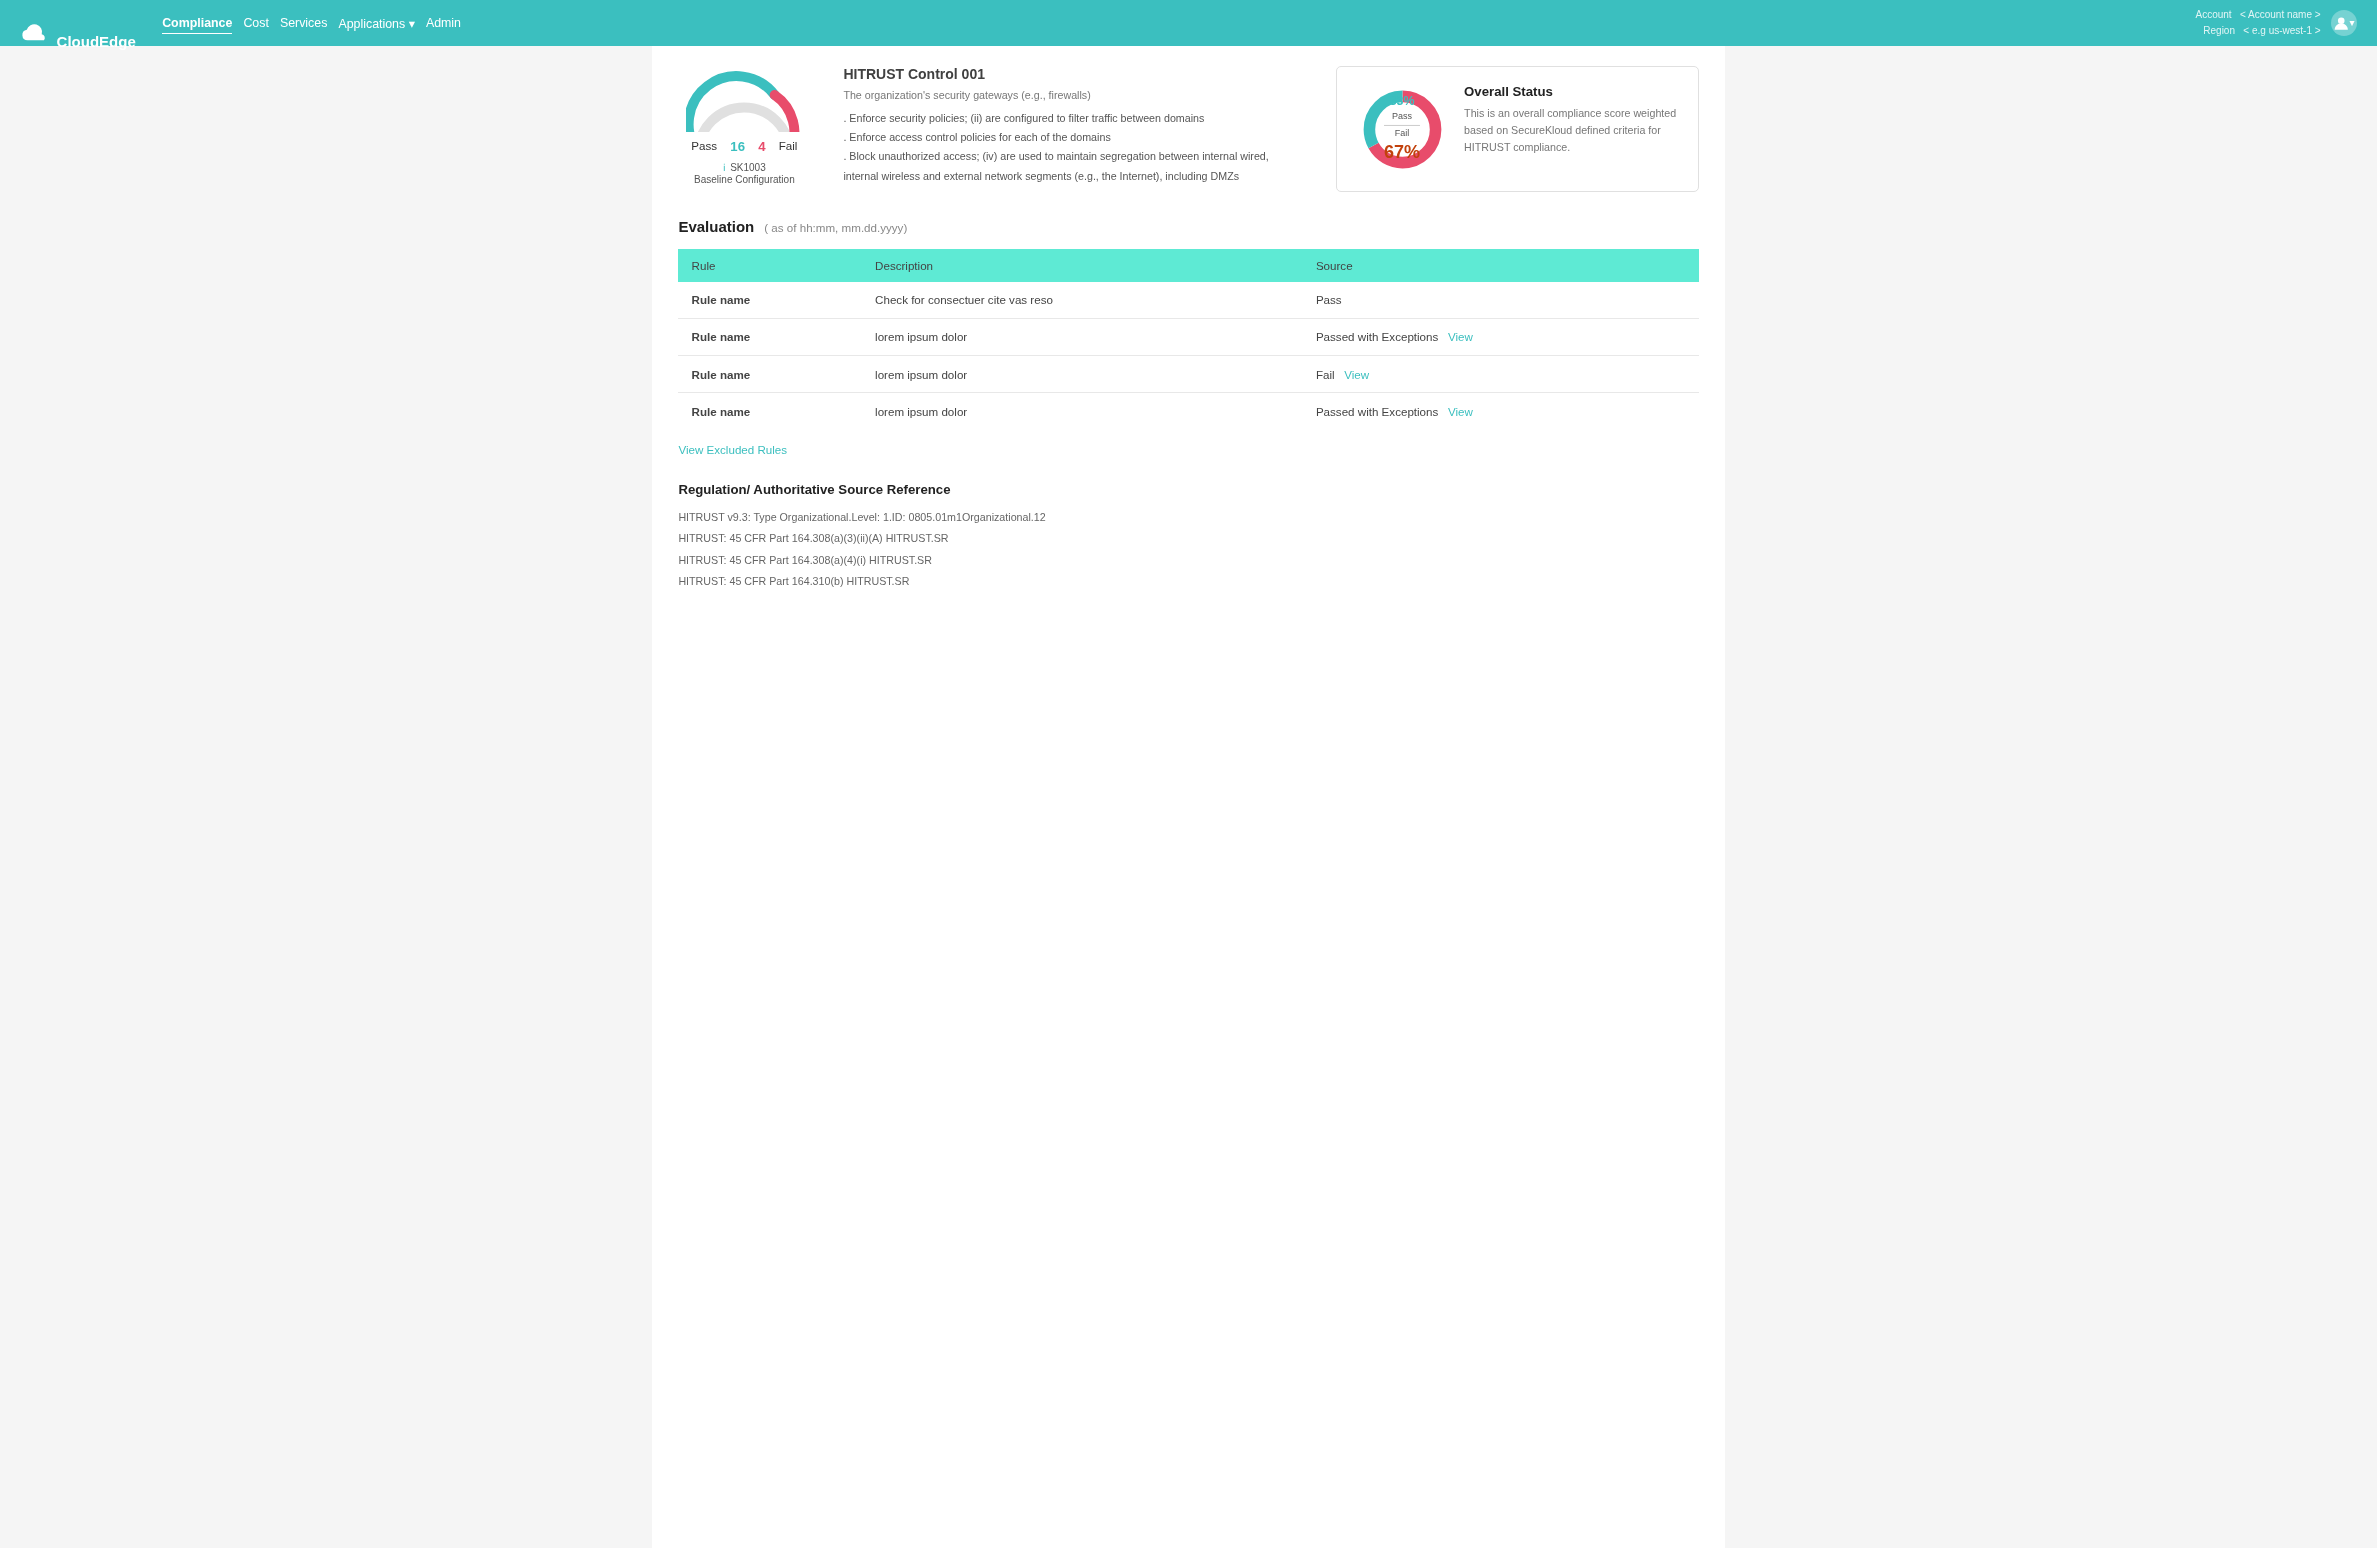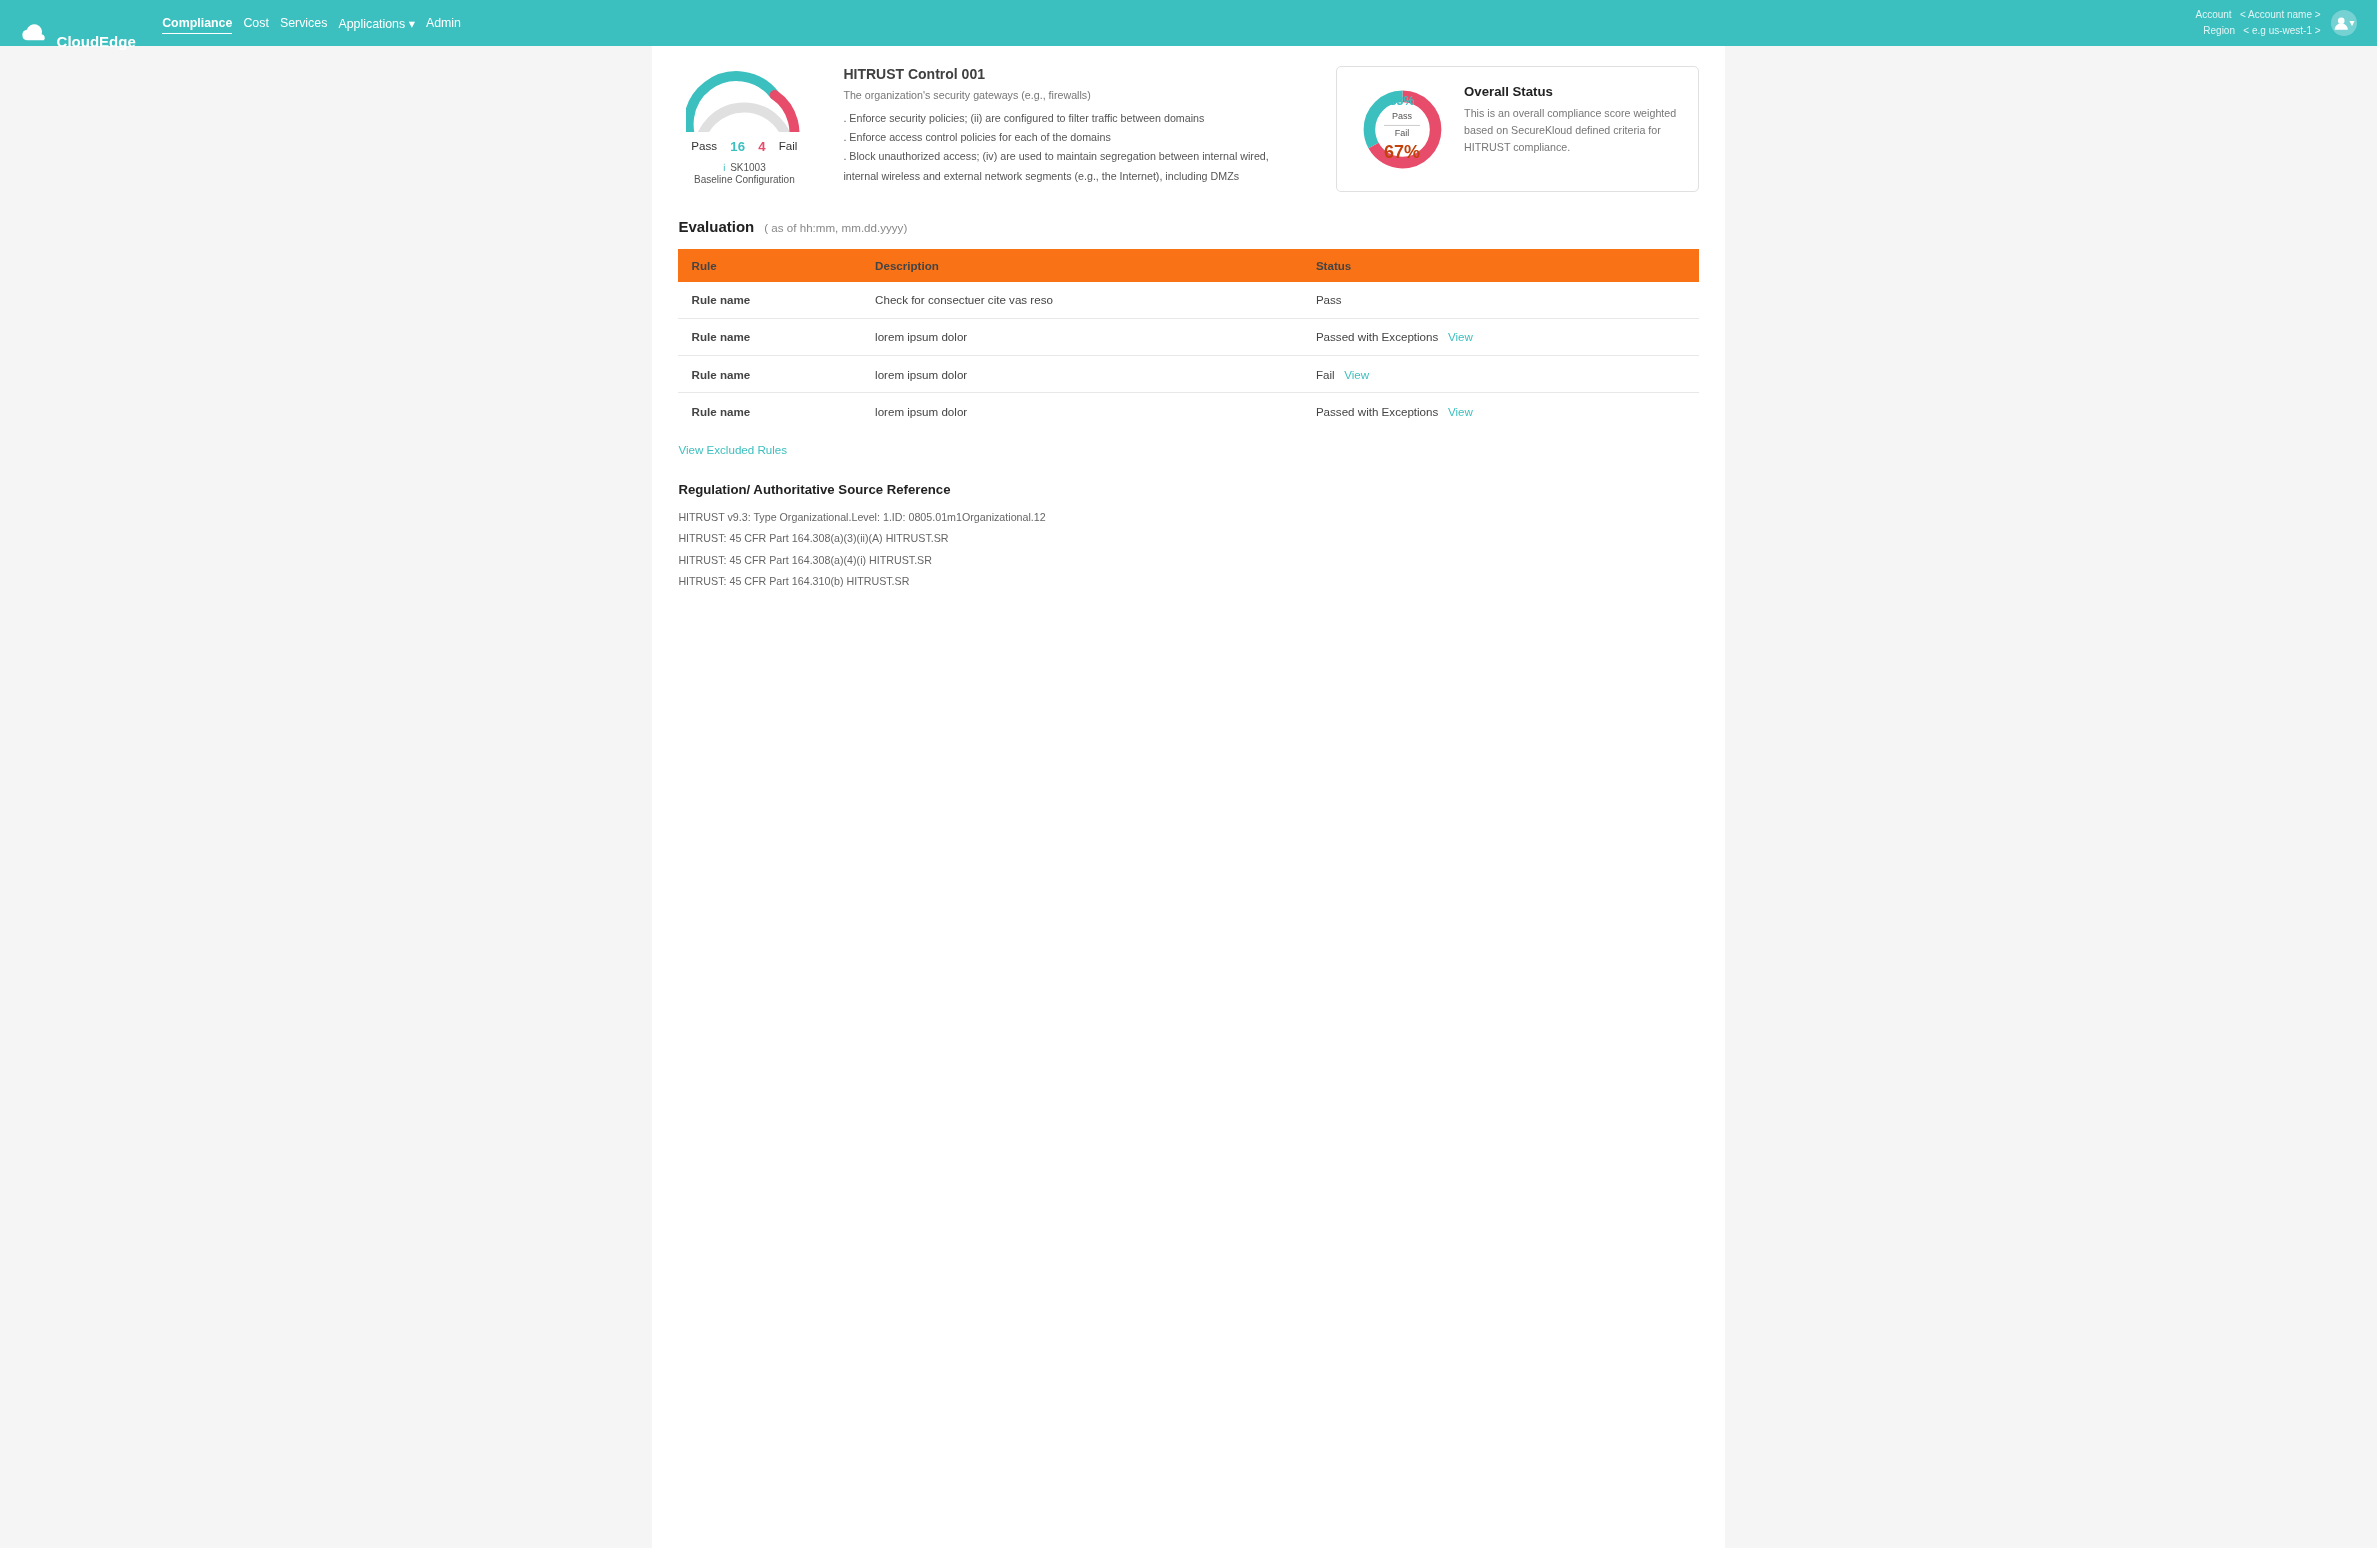--- a/index.html
+++ b/index.html
@@ -234,25 +234,25 @@
       color: #888;
     }
 
     
     .eval-table {
       width: 100%;
       border-collapse: collapse;
       margin-bottom: 13.2px;
     }
     .eval-table th {
-      background: #f97316;
+      background: #5eead4;
       text-align: left;
       padding: 10px 13.2px;
       font-size: 11.6px;
-      font-weight: bold;
+      font-weight: normal;
       color: #444;
     }
     .eval-table td {
       padding: 11.6px 13.2px;
       font-size: 11.6px;
       border-bottom: 0.8px solid #e8e8e8;
       color: #444;
     }
     .eval-table tr:last-child td {
       border-bottom: none;
@@ -397,21 +397,21 @@
   <div class="evaluation-header">
     <span class="evaluation-title">Evaluation</span>
     <span class="evaluation-as-of">( as of  hh:mm, mm.dd.yyyy)</span>
   </div>
 
   <table class="eval-table">
     <thead>
       <tr>
         <th>Rule</th>
         <th>Description</th>
-        <th>Status</th>
+        <th>Source</th>
       </tr>
     </thead>
     <tbody id="eval-tbody">
     <tr>
           <td><span class="rule-name">Rule name</span></td>
           <td>Check for consectuer cite vas reso</td>
           <td><span>Pass</span></td>
         </tr>
         <tr>
           <td><span class="rule-name">Rule name</span></td>

